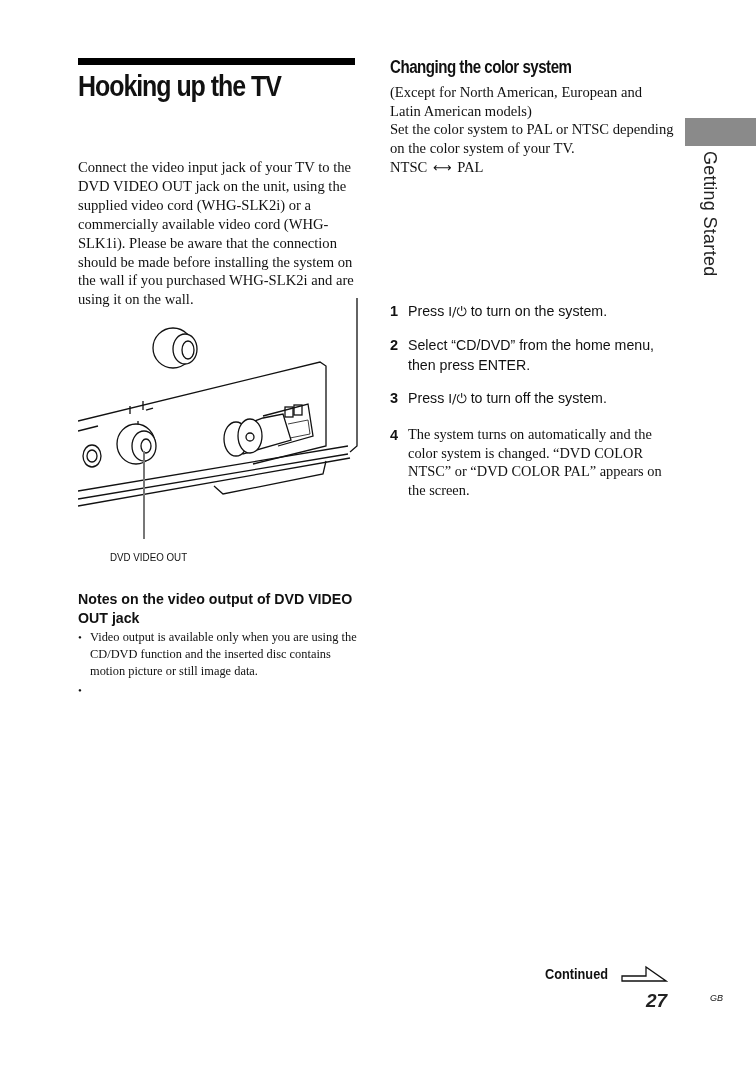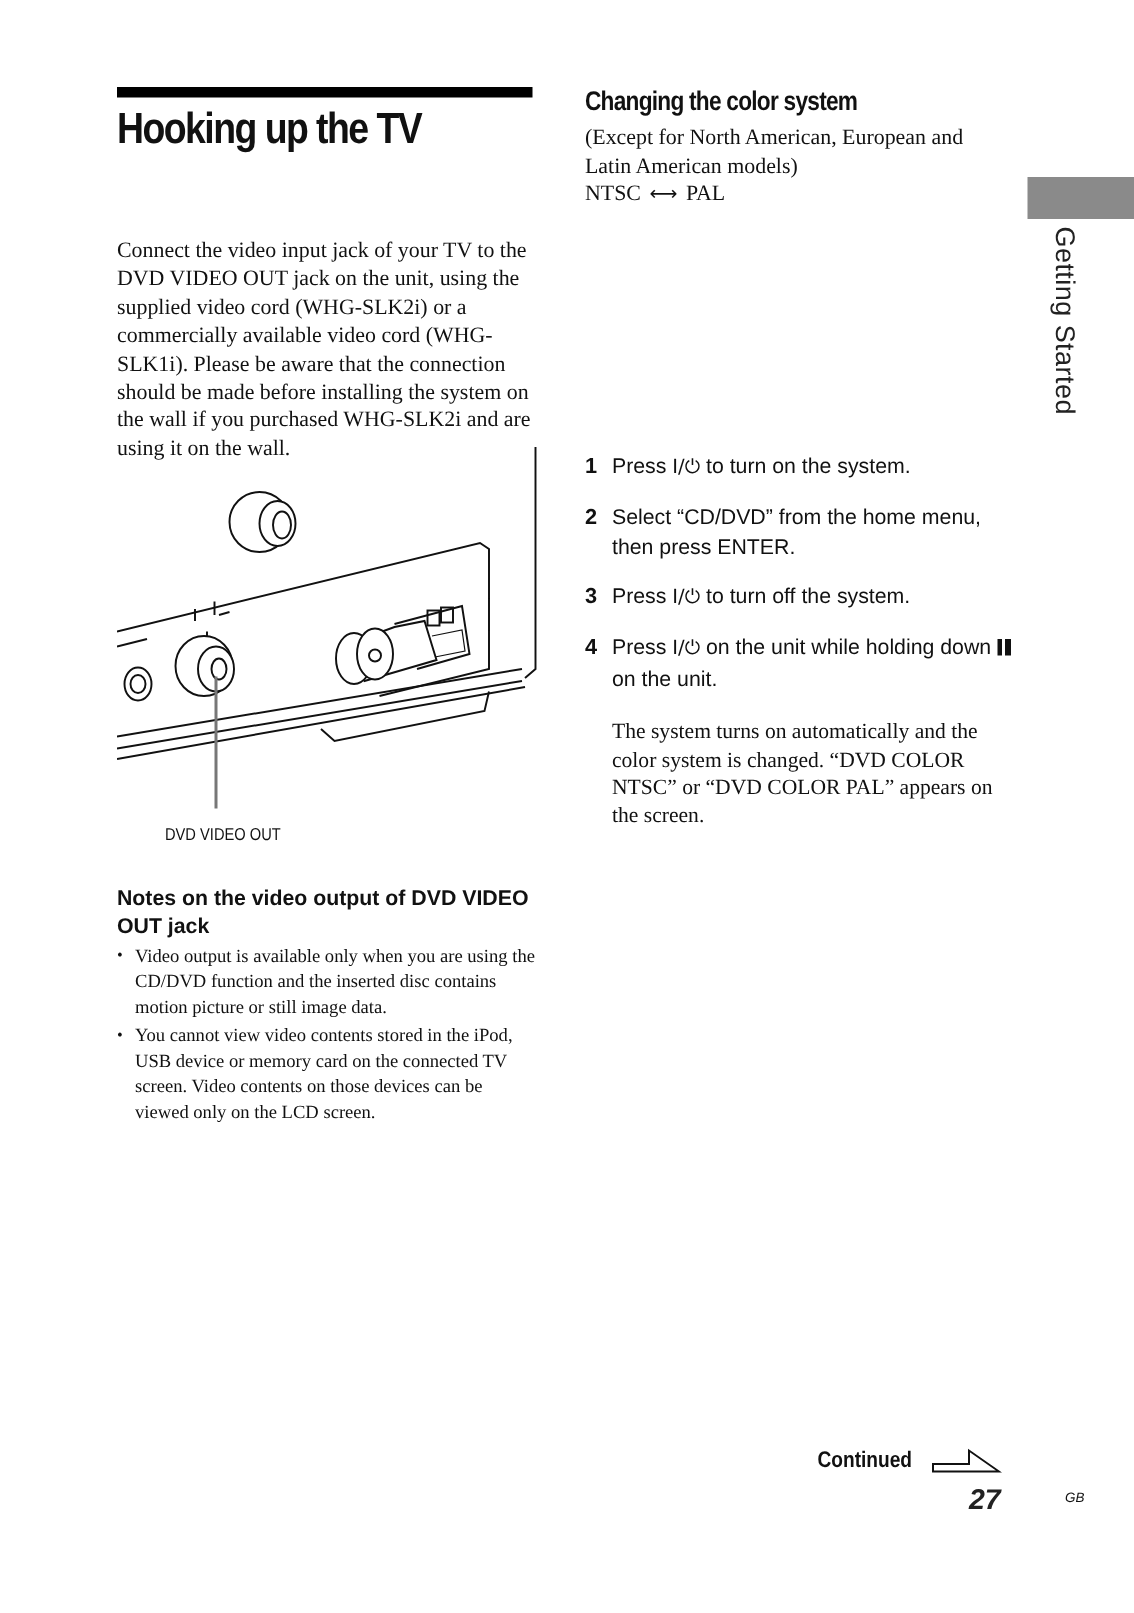--- a/index.html
+++ b/index.html
@@ -129,26 +129,27 @@
   <path d="M0 210 L272 162"></path>
   <path d="M136 190 L145 198 L245 178 L248 165"></path>
 
   <path d="M66 155 L66 243" stroke="#777" stroke-width="2"></path>
 </svg>
 <div class="fig-label">DVD VIDEO OUT</div>
 
 <h3 class="notes-h">Notes on the video output of DVD VIDEO OUT jack</h3>
 <ul class="notes">
   <li><span class="dot">•</span><span>Video output is available only when you are using the CD/DVD function and the inserted disc contains motion picture or still image data.</span></li>
-  <li><span class="dot">•</span><span>You cannot view video contents stored in the iPod, USB device or memory card on the connected TV screen. Video contents on those devices can be viewed only on the LCD screen.</span></li>
+  <li><span class="dot">•</span></li>
 </ul>
 
 <h2 class="h2">Changing the color system</h2>
 <div class="rcol">
   <p>(Except for North American, European and Latin American models)</p>
+  <p>Set the color system to PAL or NTSC depending on the color system of your TV.</p>
   <p>
     <span>NTSC</span>
     <span class="arrow">⟷</span>
     <span>PAL</span>
   </p>
 </div>
 
 <ol class="steps">
   <li>
     <span class="num">1</span>
@@ -157,21 +158,20 @@
   <li>
     <span class="num">2</span>
     <span class="txt">Select “CD/DVD” from the home menu, then press ENTER.</span>
   </li>
   <li>
     <span class="num">3</span>
     <span class="txt"><span>Press </span><span class="pwr">I/⏻</span><span> to turn off the system.</span></span>
   </li>
   <li>
     <span class="num">4</span>
-    <span class="txt"><span>Press </span><span class="pwr">I/⏻</span><span> on the unit while holding down </span><span class="pause"></span><span> on the unit.</span></span>
     <div class="sub">The system turns on automatically and the color system is changed. “DVD COLOR NTSC” or “DVD COLOR PAL” appears on the screen.</div>
   </li>
 </ol>
 
 <div class="tab"></div>
 <div class="tab-label">Getting Started</div>
 
 <div class="continued">Continued</div>
 <svg class="cont-arrow" width="48" height="22" viewBox="0 0 48 22" fill="#fff" stroke="#111" stroke-width="1.3">
   <path d="M2 13 L2 18 L46 18 L26 4 L26 13 Z"></path>

